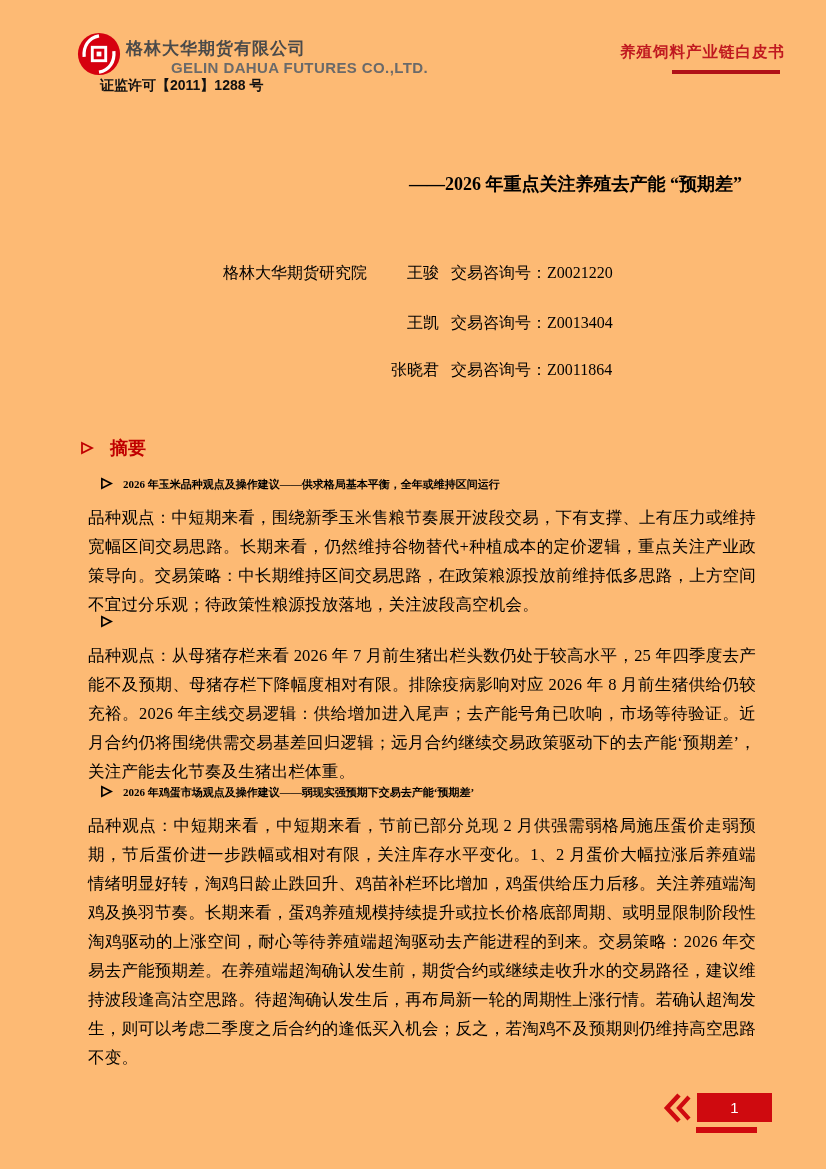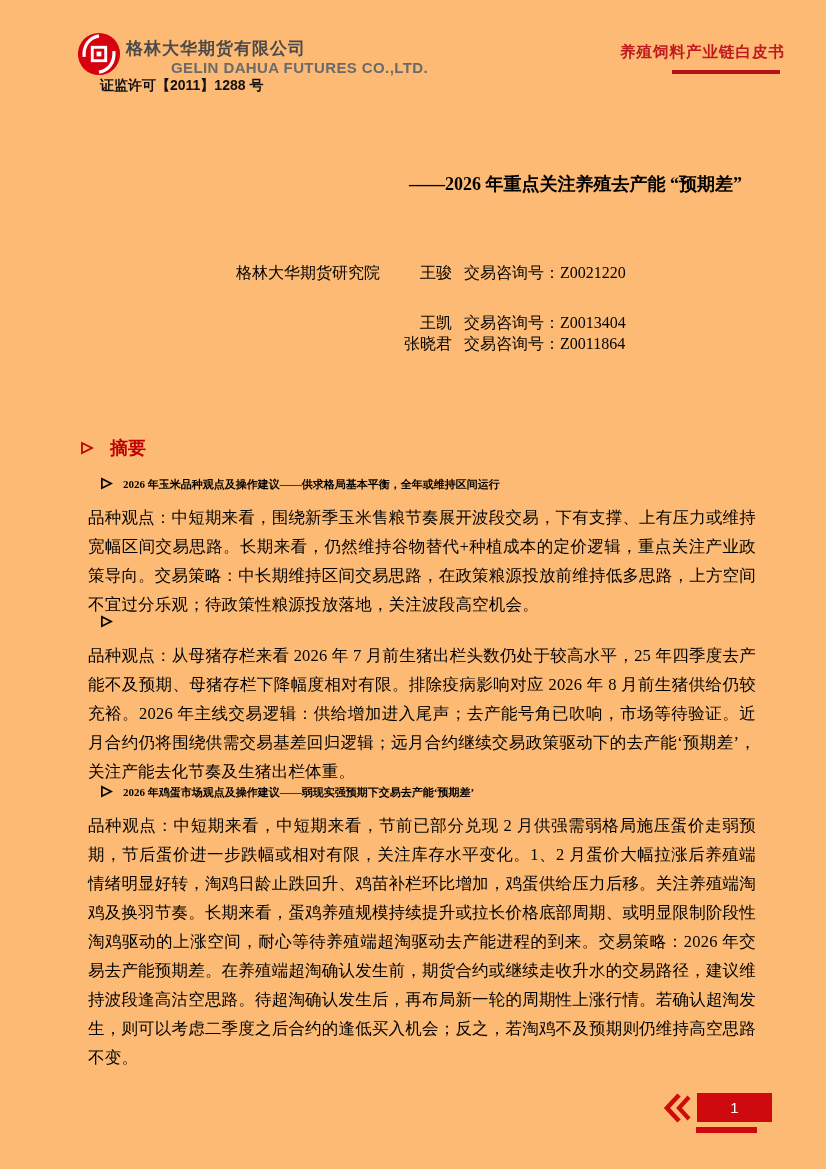--- a/index.html
+++ b/index.html
@@ -47,27 +47,27 @@
   .subtitle{
     position:absolute;right:84px;top:172px;
     font-size:18px;font-weight:bold;
   }
   .committee{
     position:absolute;left:0;top:216px;width:826px;
     text-align:center;padding-right:22px;box-sizing:border-box;
     font-size:16px;
   }
   .authors{
-    position:absolute;left:236px;top:263px;
+    position:absolute;left:223px;top:263px;
     display:grid;grid-template-columns:156px 48px auto;
     column-gap:12px;row-gap:0;
     font-size:16px;
   }
   .authors .r2{margin-top:29px;}
-  .authors .r3{}
+  .authors .r3{margin-top:26px;}
   .aname{text-align:right;}
   .acode{white-space:nowrap;}
   
   .abstract-head{
     position:absolute;left:80px;top:436px;
     display:flex;align-items:center;gap:16px;
     color:#c00000;font-size:18px;font-weight:bold;
   }
   .sec-head{
     position:absolute;left:100px;width:660px;

